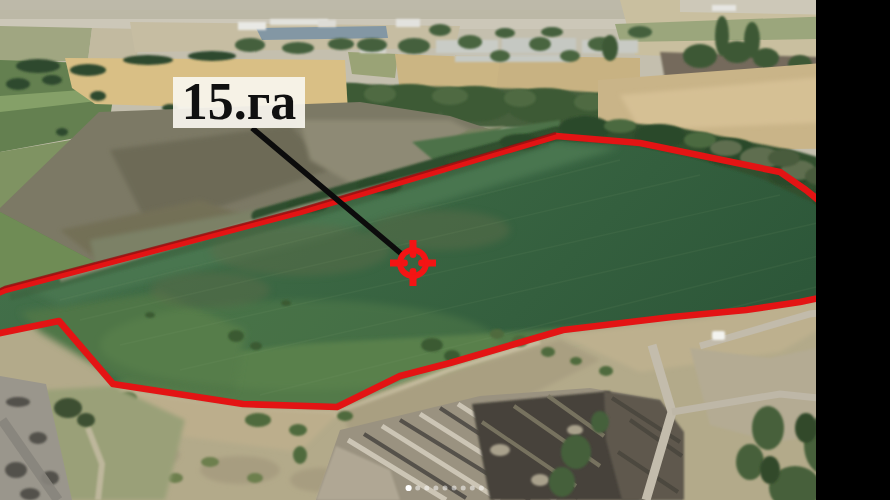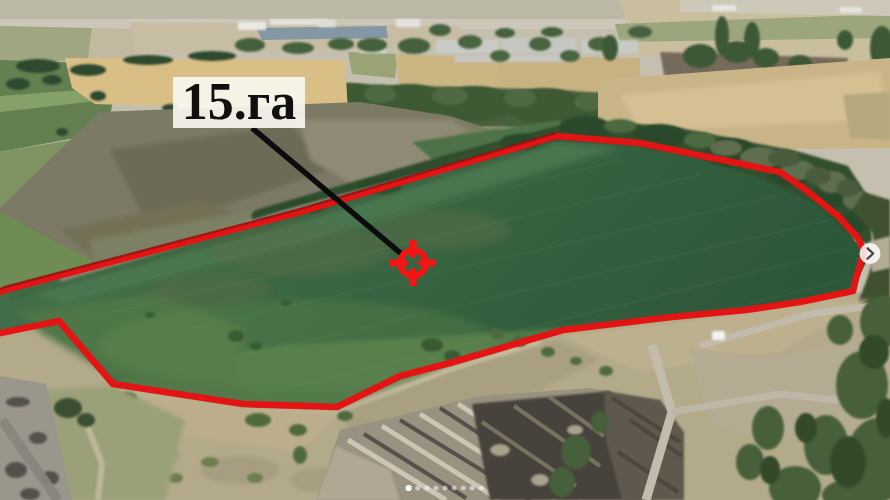--- a/index.html
+++ b/index.html
@@ -1,16 +1,16 @@
 <!DOCTYPE html>
 <html><head>
 <meta charset="utf-8">
 <style>
   html,body{margin:0;padding:0;background:#000;}
-  .stage{position:relative;width:890px;height:500px;overflow:hidden;
+  .stage{position:relative;width:816px;height:500px;overflow:hidden;
     font-family:"Liberation Sans",sans-serif;}
   svg{display:block;}
 </style>
 </head>
 <body>
 <div class="stage">
 <svg width="890" height="500" viewBox="0 0 890 500">
 <defs>
   <linearGradient id="fieldGrad" x1="0" y1="0" x2="1" y2="0.3">
     <stop offset="0" stop-color="#46734c"></stop>

